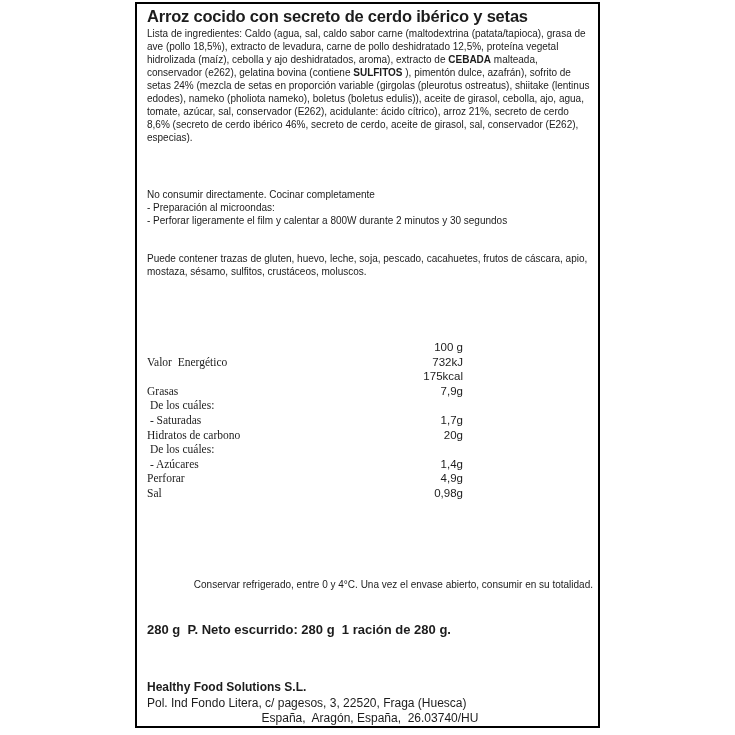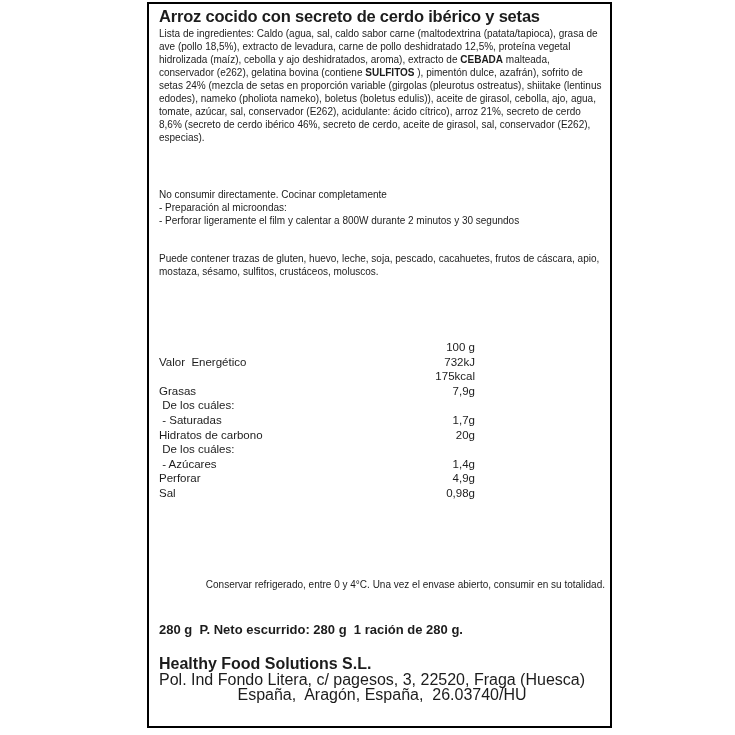--- a/index.html
+++ b/index.html
@@ -9,54 +9,53 @@
     font-family: "Liberation Sans", sans-serif;
     color: #1c1c1c;
     overflow: hidden;
   }
   .label-box {
     position: absolute;
     left: 135px; top: 2px;
     width: 465px; height: 726px;
     border: 2px solid #000000;
     background: #ffffff;
-    margin-left: 12px;
   }
   .sec { position: absolute; left: 10px; width: 446px; }
   .title {
     top: 3px;
     font-size: 16.5px;
     font-weight: bold;
     letter-spacing: -0.2px;
     white-space: nowrap;
   }
   .body-text {
     font-size: 10px;
     line-height: 13px;
   }
   .ingredients { top: 23px; }
   .cooking { top: 184px; }
   .allergens { top: 248px; }
   .nutrition { top: 336px; font-size: 11.5px; }
   .nut-row { position: relative; height: 14.6px; line-height: 14.6px; }
-  .nut-label { white-space: pre; }
+  .nut-label { white-space: pre; font-family: Liberation Serif, serif; }
   .nut-value {
     position: absolute;
     left: 206px; top: 0;
     width: 110px;
     text-align: right;
   }
   .storage { top: 574px; text-align: right; }
   .net-weight {
     top: 618px;
     font-size: 13px;
     font-weight: bold;
     white-space: pre-wrap;
   }
-  .manufacturer { top: 652px; font-size: 16px; line-height: 15.6px; }
+  .manufacturer { top: 676px; font-size: 12px; line-height: 15.6px; }
   .mfr-name { font-weight: bold; }
   .mfr-origin { white-space: pre-wrap; text-align: center; }
 </style>
 </head>
 <body>
 
 <div class="label-box">
 
   <div class="sec title">Arroz cocido con secreto de cerdo ibérico y setas</div>
 

